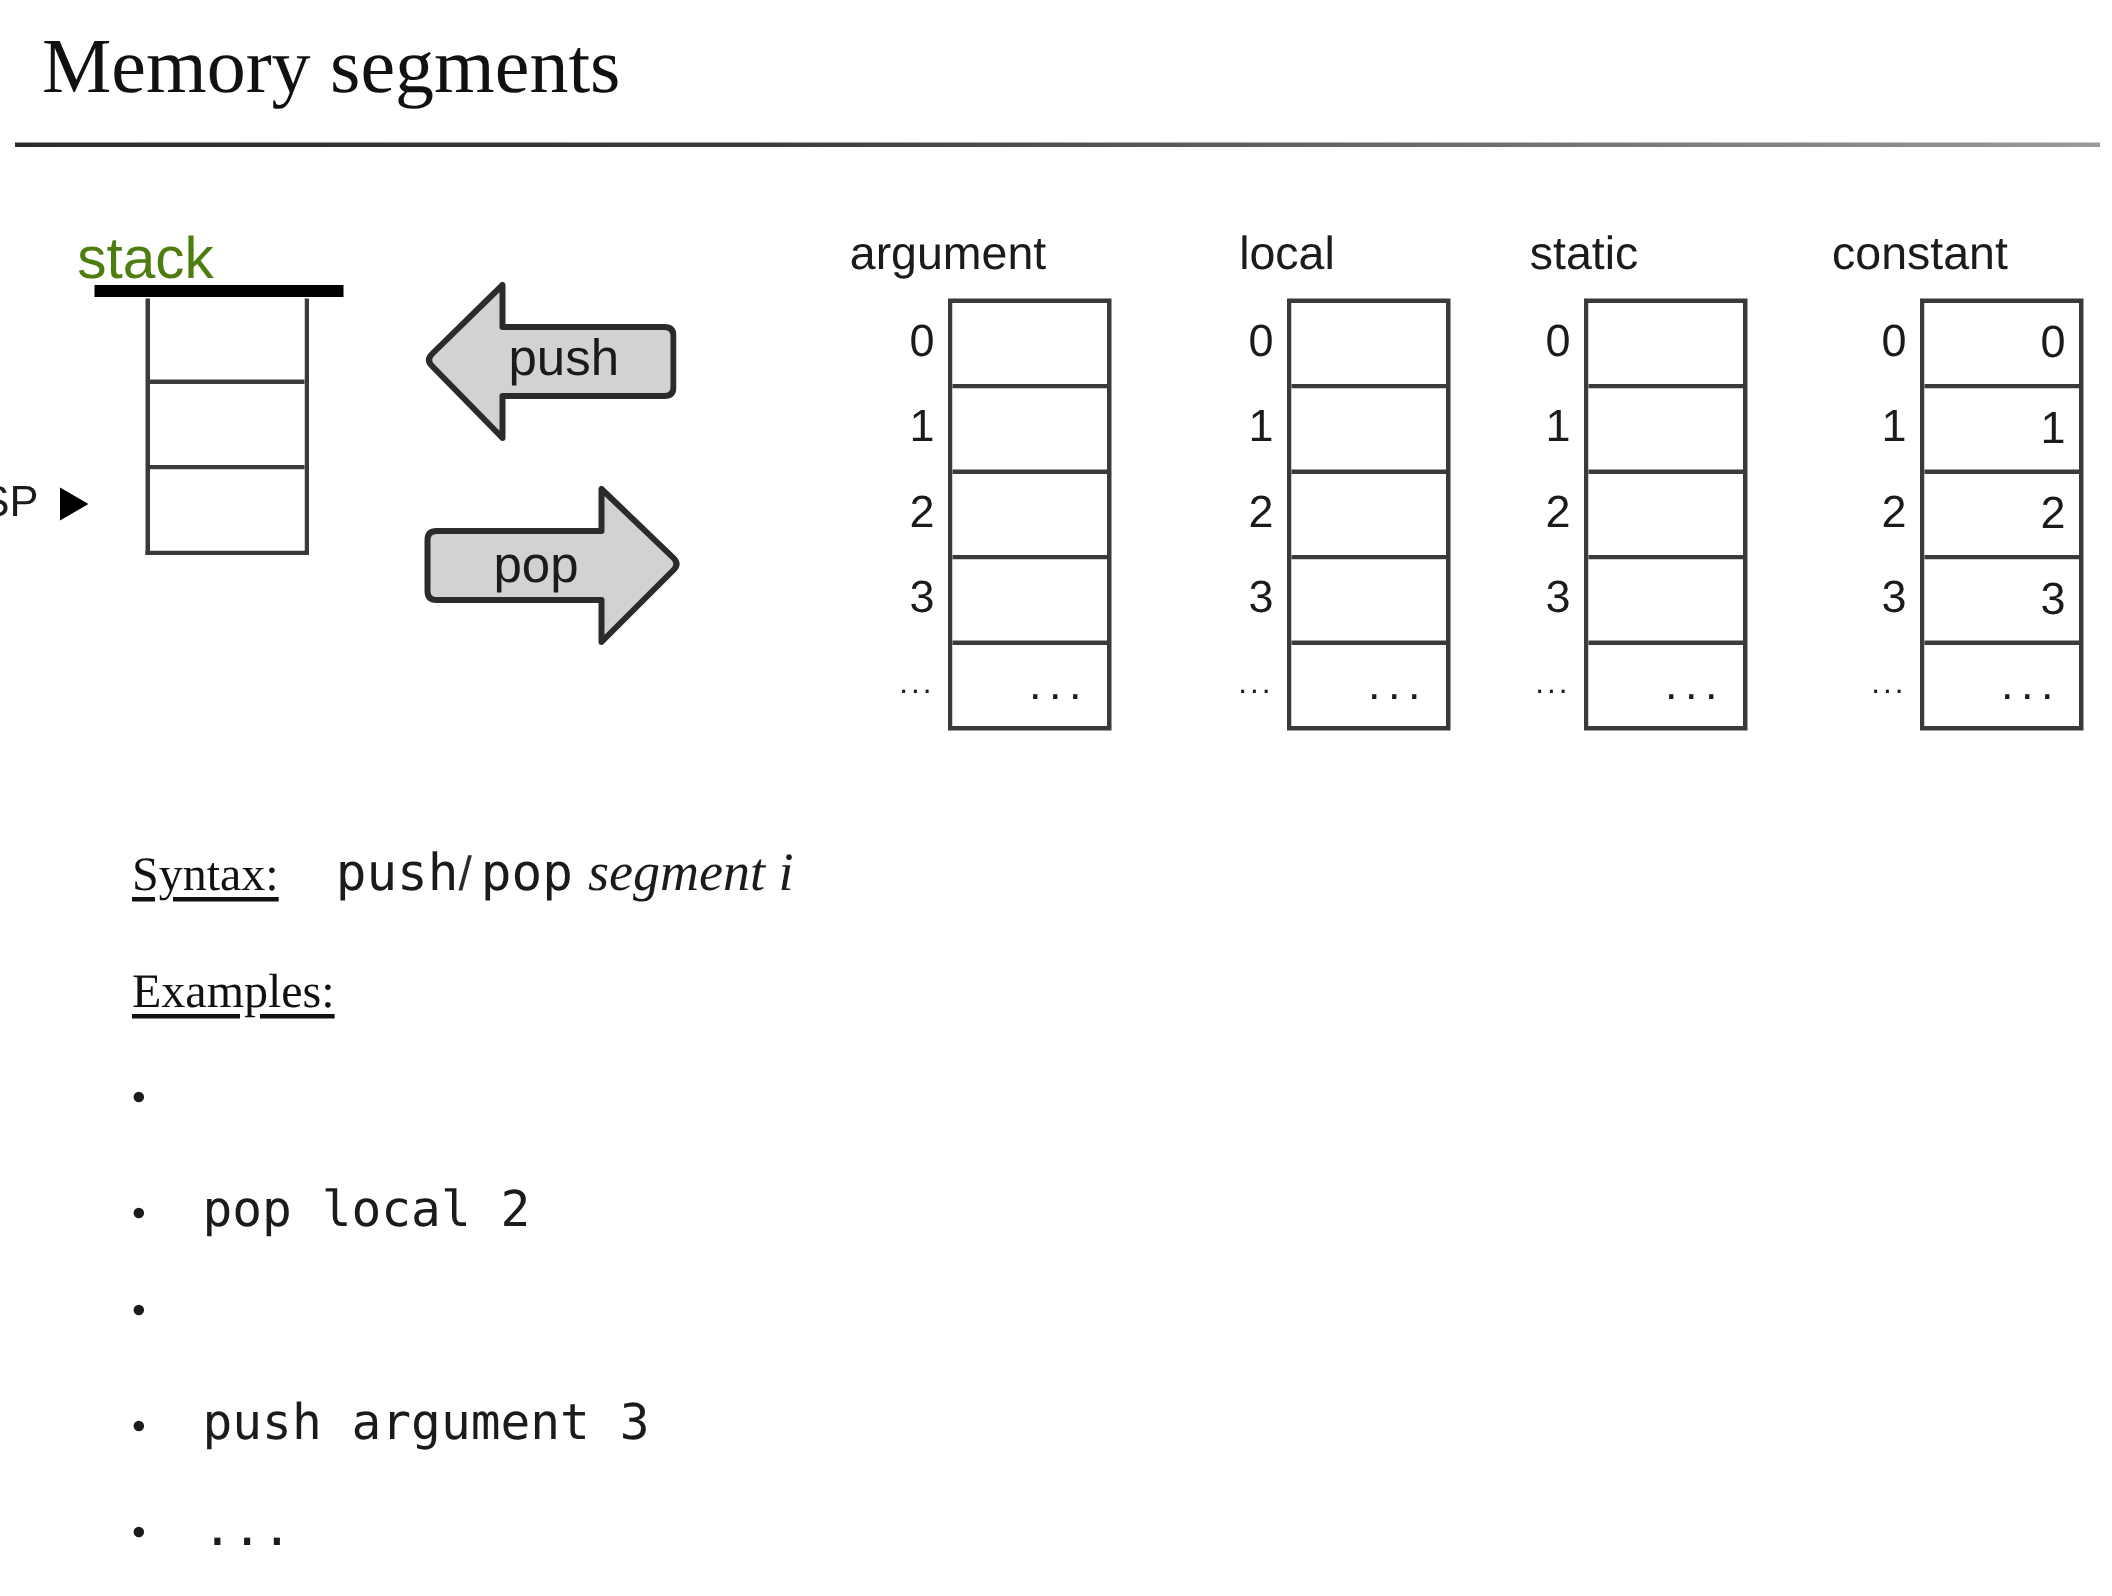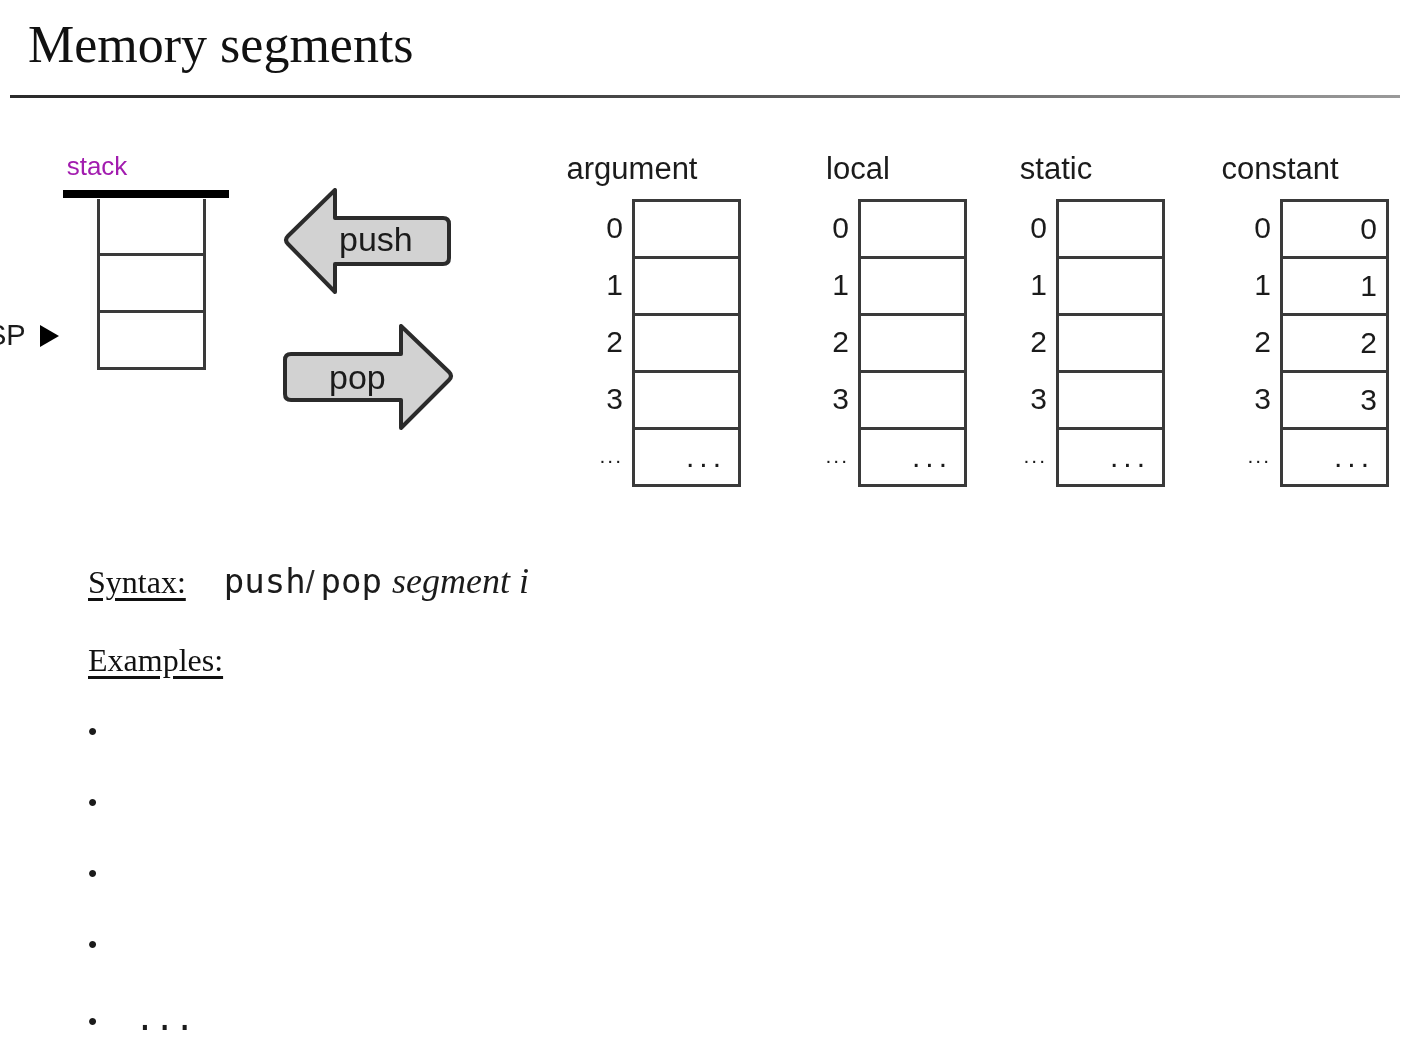--- a/index.html
+++ b/index.html
@@ -121,22 +121,22 @@
     top: -9px;
     width: 166px;
     height: 8px;
     background: #000000;
   }
   #stack-label {
     position: absolute;
     top: -48px;
     left: 50%;
     transform: translateX(-50%);
-    font-size: 26px;
-    color: #a21caf;
+    font-size: 39px;
+    color: #4d7c0f;
   }
   #sp-group {
     position: absolute;
     left: -110px;
     top: 122px;
     display: flex;
     align-items: center;
     gap: 14px;
   }
   #sp-label {
@@ -387,24 +387,26 @@
 </div>
 
 <div id="examples-label" class="serif-underline">Examples:</div>
 
 <div id="examples-list">
   <div class="example-item">
     <span class="example-bullet">•</span>
   </div>
   <div class="example-item">
     <span class="example-bullet">•</span>
+    <span class="example-text">pop local 2</span>
   </div>
   <div class="example-item">
     <span class="example-bullet">•</span>
   </div>
   <div class="example-item">
     <span class="example-bullet">•</span>
+    <span class="example-text">push argument 3</span>
   </div>
   <div class="example-item">
     <span class="example-bullet">•</span>
     <span class="example-text">...</span>
   </div>
 </div>
 
 </body></html>

